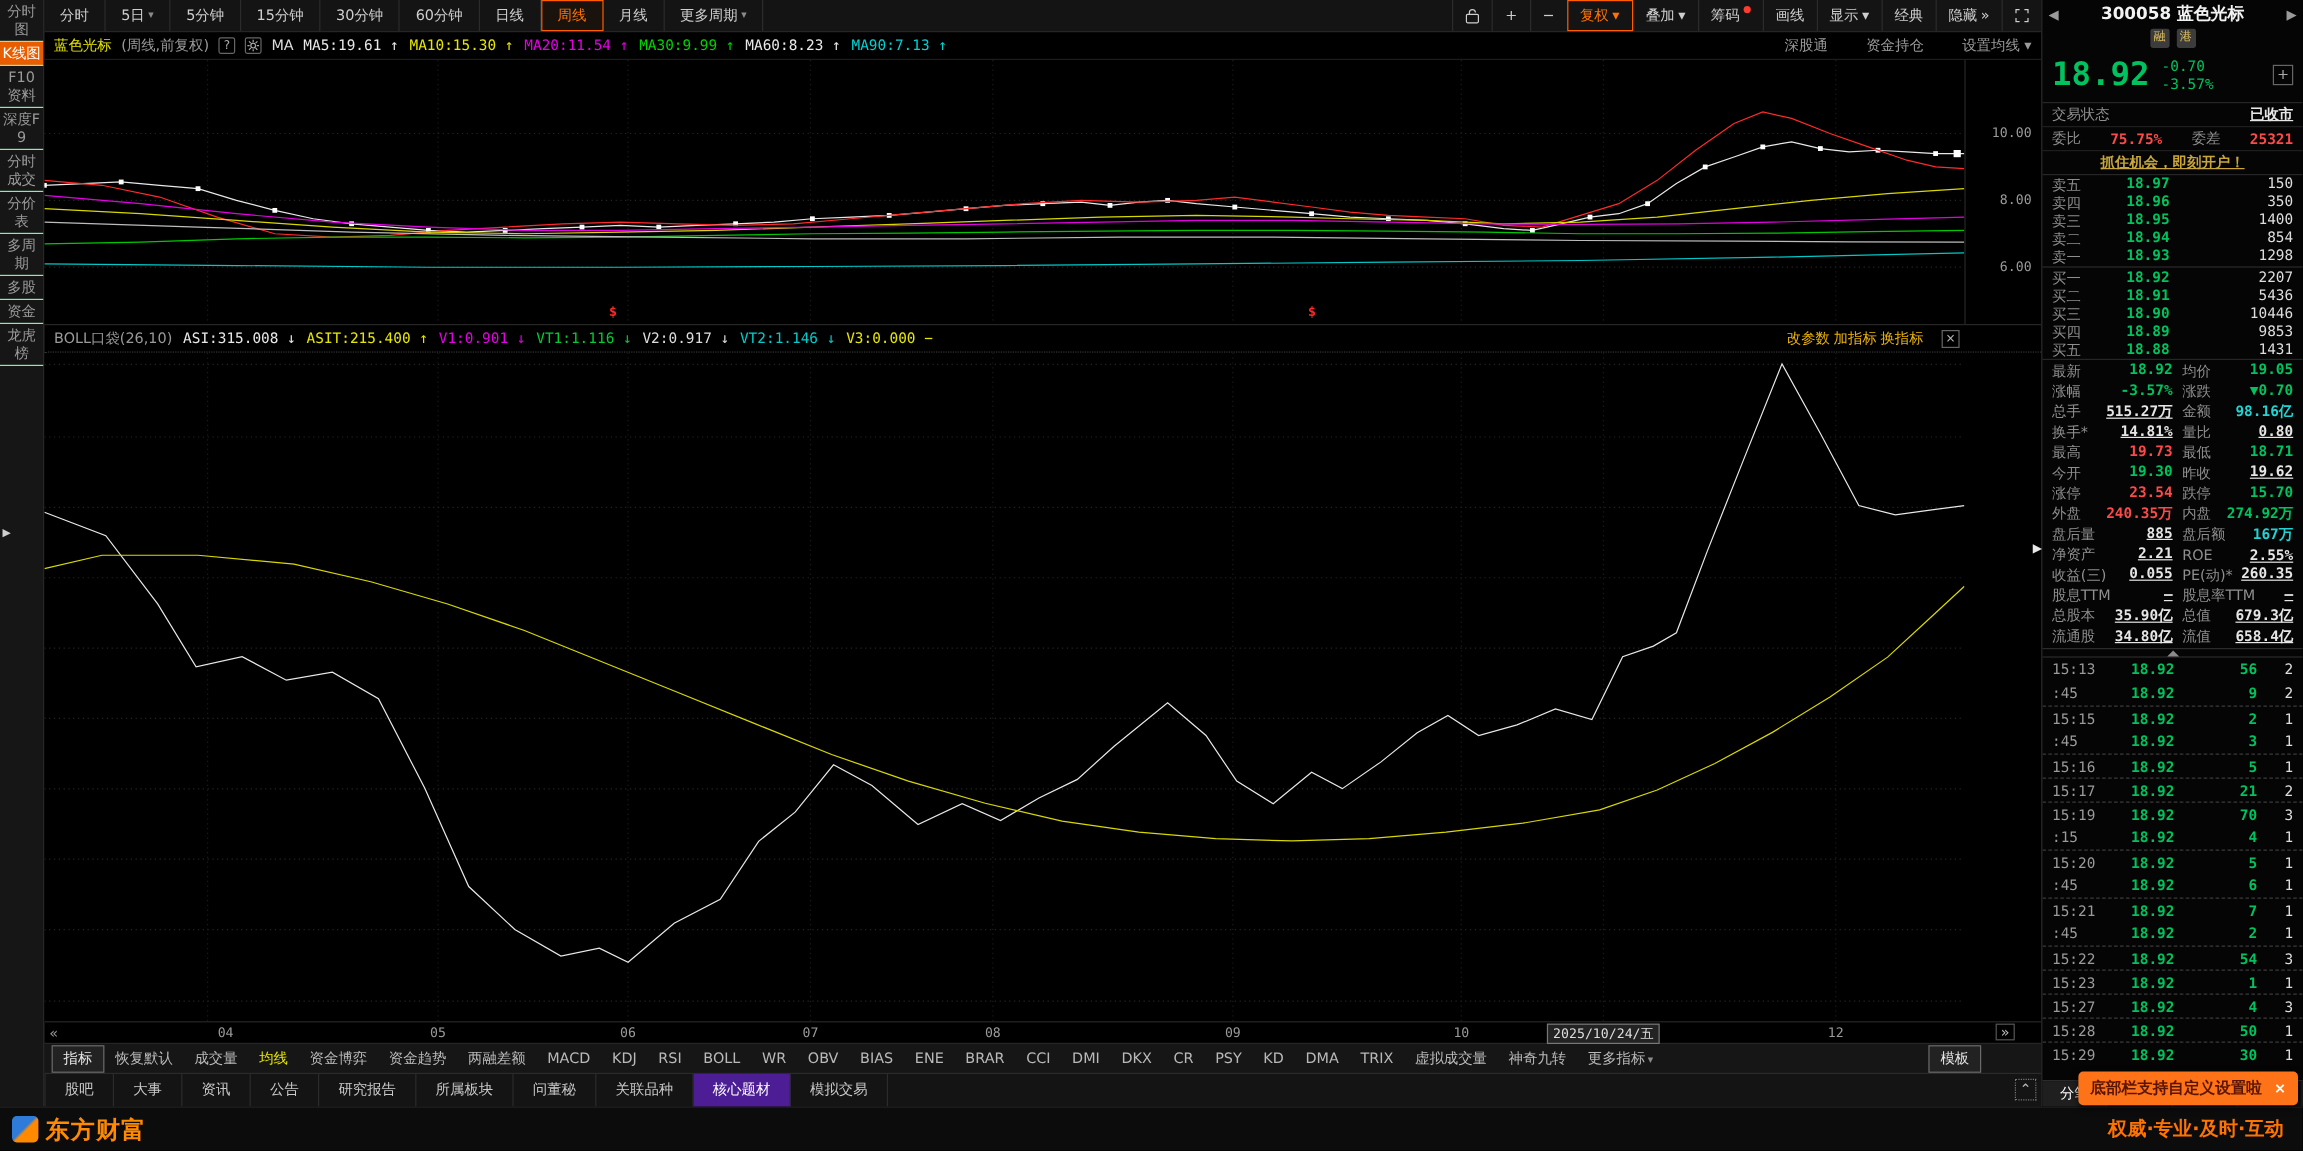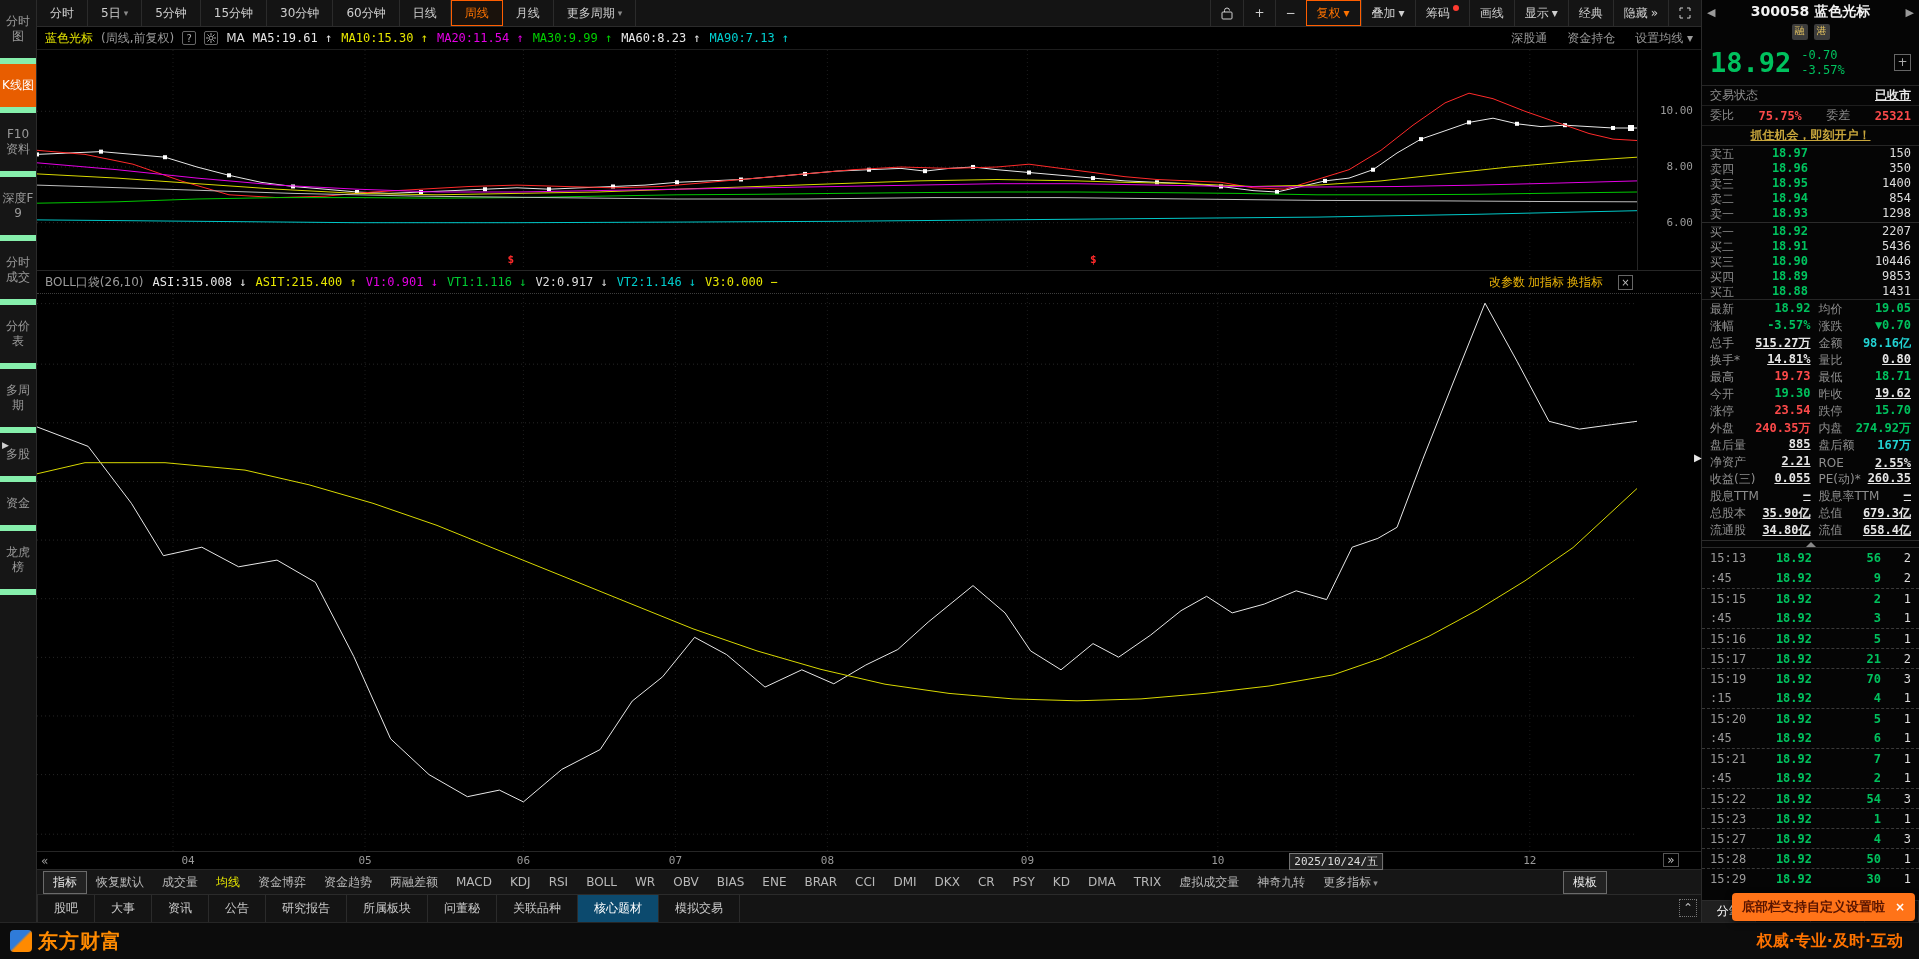--- a/index.html
+++ b/index.html
@@ -4,21 +4,21 @@
 <style>
   * { margin:0; padding:0; box-sizing:border-box; }
   html,body { background:#000; }
   body { font-family:"DejaVu Sans", sans-serif; font-size:12px; color:#ccc; }
   .num { font-family:"DejaVu Sans Mono", monospace; }
   .app { position:relative; width:1919px; height:959px; background:#000; overflow:hidden;
          display:grid; grid-template-columns:37px 1664px 218px; grid-template-rows:922px 37px; }
 
   
   .sidebar { grid-row:1; grid-column:1; background:#161616; border-right:1px solid #2b2b2b; display:flex; flex-direction:column; position:relative; }
-  .side-item { width:100%; padding:14px 2px; text-align:center; color:#9a9a9a; line-height:15px; word-break:break-all; border-bottom:6px solid #86efac; cursor:pointer; }
+  .side-item { width:100%; padding:2px 2px; text-align:center; color:#9a9a9a; line-height:15px; word-break:break-all; border-bottom:1px solid #86efac; cursor:pointer; }
   .side-item.active { background:#e85d00; color:#fff; }
   .side-handle { position:absolute; left:2px; top:440px; color:#cfcfcf; font-size:9px; }
 
   
   .center { grid-row:1; grid-column:2; display:flex; flex-direction:column; background:#000; }
   .top-tabs { height:27px; background:#141414; border-bottom:1px solid #2b2b2b; display:flex; align-items:stretch; }
   .ptab { padding:0 13px; display:flex; align-items:center; gap:3px; color:#cfcfcf; border-right:1px solid #2b2b2b; cursor:pointer; }
   .ptab .caret { color:#8a8a8a; font-size:9px; }
   .ptab.active { color:#ff7300; border:1px solid #ff5e00; background:#1a120c; }
   .tools { margin-left:auto; display:flex; align-items:stretch; }
@@ -26,21 +26,21 @@
   .tool.accent { color:#ff7300; border:1px solid #ff5e00; }
   .tool .dot { width:6px; height:6px; border-radius:50%; background:#ff3b30; align-self:flex-start; margin-top:5px; }
   .tool svg { display:block; }
 
   .ma-bar { height:23px; display:flex; align-items:center; gap:8px; padding:0 8px; background:#000; border-bottom:1px solid #1d1d1d; }
   .ma-stock { color:#e6e600; }
   .ma-mode { color:#9a9a9a; }
   .qbox { width:14px; height:14px; border:1px solid #666; color:#aaa; font-size:10px; display:flex; align-items:center; justify-content:center; border-radius:2px; cursor:pointer; }
   .ma-prefix { color:#ddd; }
   .ma-item { display:flex; align-items:center; gap:2px; }
-  .ma-links { margin-left:auto; display:flex; gap:20px; color:#9a9a9a; }
+  .ma-links { margin-left:auto; display:flex; gap:32px; color:#9a9a9a; }
   .ma-links span { cursor:pointer; }
 
   .chart-wrap { position:relative; background:#000; }
   .k-chart { height:221px; border-bottom:1px solid #262626; }
   .plot { position:absolute; left:0; top:0; }
   .axis-zone { position:absolute; left:1600px; top:0; width:64px; height:100%; border-left:1px solid #262626; }
   .ytick { position:absolute; right:8px; color:#9a9a9a; font-size:11px; }
   .ytick.boxed { background:#4a4a4a; color:#fff; padding:0 4px; right:6px; border-radius:1px; }
   .dollar { position:absolute; color:#ff2a2a; font-weight:bold; font-size:11px; }
   .lastsq { position:absolute; width:6px; height:6px; background:#fff; }
@@ -57,27 +57,27 @@
   .xaxis { height:18px; position:relative; border-bottom:1px solid #262626; color:#9a9a9a; }
   .xlab { position:absolute; top:2px; transform:translateX(-50%); font-size:11px; }
   .xlab.box { border:1px solid #777; background:#232323; color:#ddd; padding:0 4px; transform:translateX(-50%); top:1px; }
   .xnav-l { position:absolute; left:4px; top:2px; color:#9a9a9a; cursor:pointer; }
   .xnav-r { position:absolute; right:22px; top:1px; width:16px; height:14px; border:1px solid #555; color:#bbb; text-align:center; line-height:13px; cursor:pointer; }
 
   .ind-toolbar { height:25px; background:#161616; border-bottom:1px solid #2b2b2b; display:flex; align-items:center; gap:0; padding:0 6px; }
   .ti { padding:2px 9px; color:#b9b9b9; cursor:pointer; white-space:nowrap; }
   .ti.boxed { border:1px solid #6a6a6a; background:#222; color:#e8e8e8; }
   .ti.active { color:#e6e600; }
-  .ti.last { margin-left:auto; margin-right:88px; }
+  .ti.last { margin-left:auto; margin-right:44px; }
   .ti .caret { font-size:9px; color:#8a8a8a; margin-left:2px; }
 
   .main-tabs { height:27px; background:#141414; display:flex; align-items:stretch; position:relative; }
   .mtab { padding:0 16px; display:flex; align-items:center; color:#c9c9c9; border-right:1px solid #2b2b2b; cursor:pointer; }
   .mtab:first-child { border-left:1px solid #2b2b2b; }
-  .mtab.active { background:#0c4a6e; color:#fff; }
+  .mtab.active { background:#4c1d95; color:#fff; }
   .up-btn { position:absolute; right:4px; top:4px; width:18px; height:18px; border:1px dotted #777; color:#bbb; text-align:center; line-height:17px; cursor:pointer; }
 
   
   .rpanel { grid-row:1; grid-column:3; background:#050505; border-left:1px solid #2b2b2b; display:flex; flex-direction:column; position:relative; }
   .rp-head { height:24px; display:flex; align-items:center; justify-content:space-between; padding:0 5px; }
   .rp-head .arr { color:#9a9a9a; font-size:11px; cursor:pointer; }
   .rp-title { color:#f2f2f2; font-size:14px; font-weight:bold; }
   .rp-badges { height:16px; display:flex; justify-content:center; gap:6px; }
   .badge { background:#3c3c3c; color:#e0c060; font-size:10px; line-height:14px; padding:0 3px; border-radius:2px; }
   .rp-price { height:46px; display:flex; align-items:center; padding:0 8px; gap:10px; border-bottom:1px solid #262626; }

